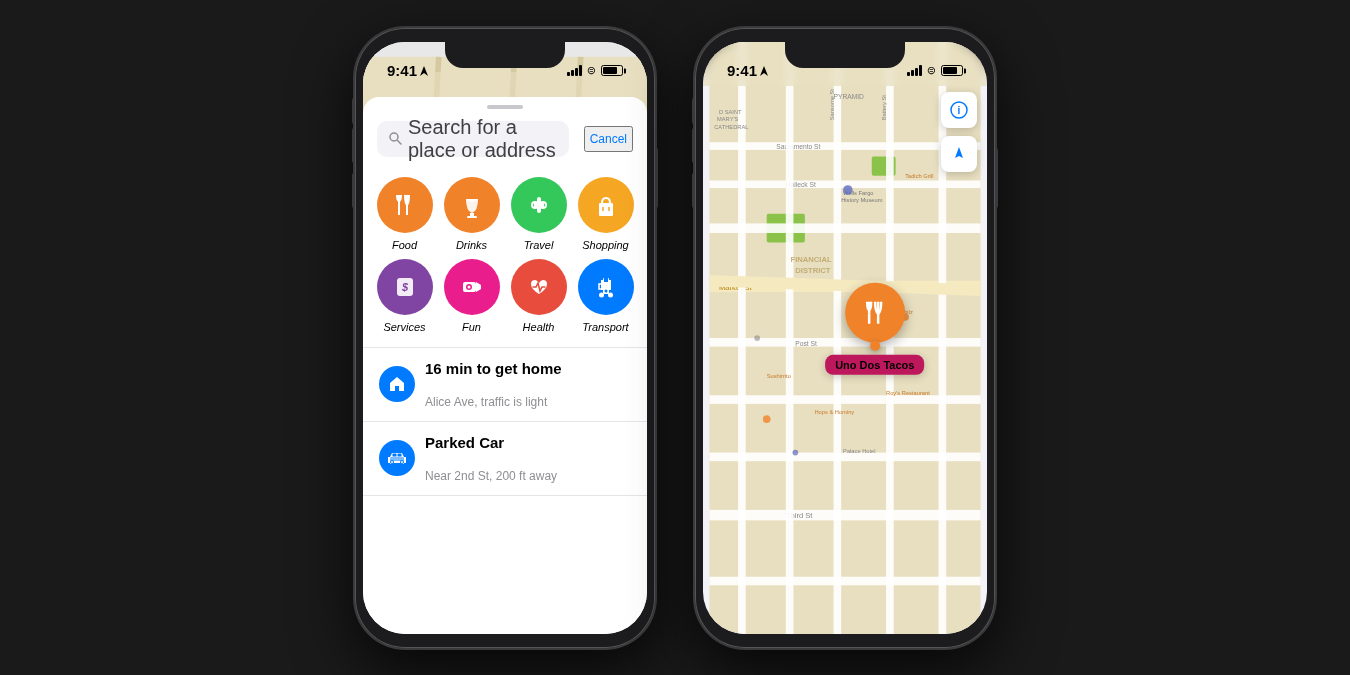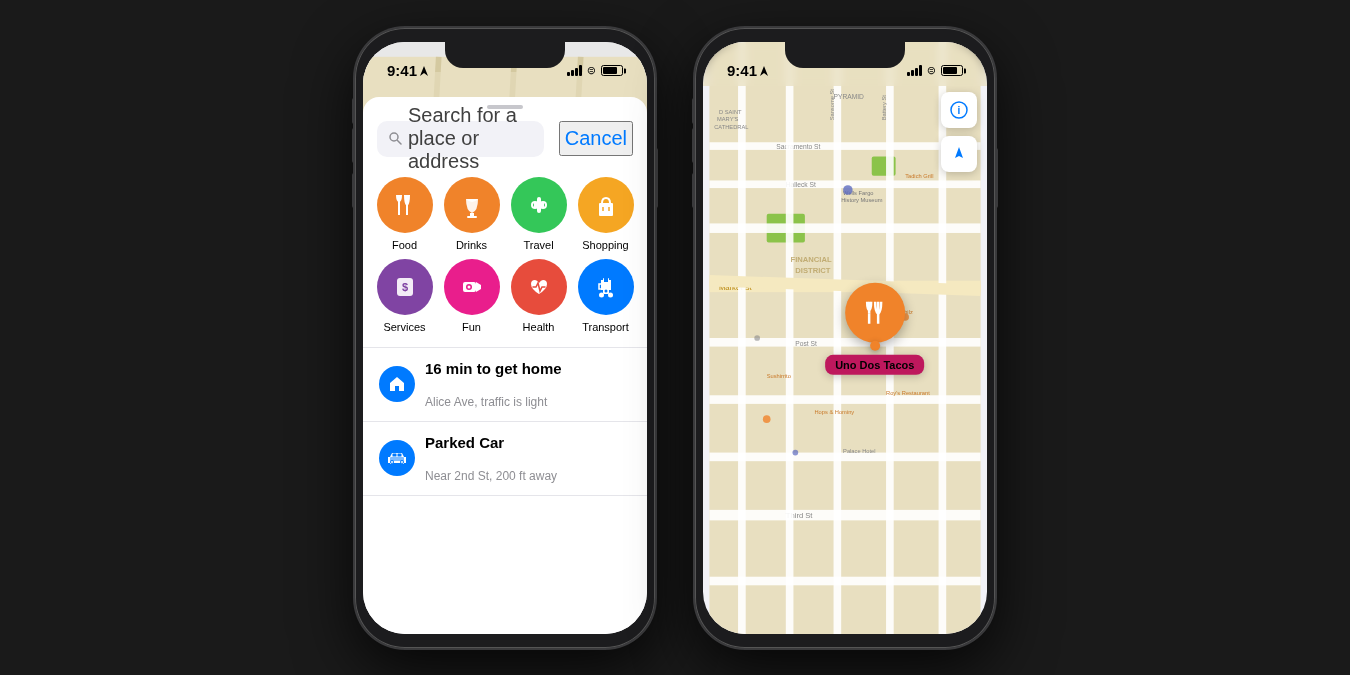--- a/index.html
+++ b/index.html
@@ -166,34 +166,35 @@
       border-radius: 10px;
       padding: 8px 12px;
       height: 36px;
     }
     .search-placeholder {
       font-size: 20px;
       color: #404040;
       flex: 1;
     }
     .cancel-btn {
-      font-size: 20px;
+      font-size: 12px;
       color: #007aff;
       font-weight: 400;
       padding: 4px;
       margin-left: 7px;
     }
 
     
     .category-grid {
       display: grid;
       grid-template-columns: repeat(4, 1fr);
       gap: 8px 4px;
       padding: 6px 10px 14px;
       border-bottom: 1px solid #e5e5ea;
+      font-style: italic;
     }
     .category-item {
       display: flex;
       flex-direction: column;
       align-items: center;
       gap: 6px;
     }
     .category-circle {
       width: 56px;
       height: 56px;

